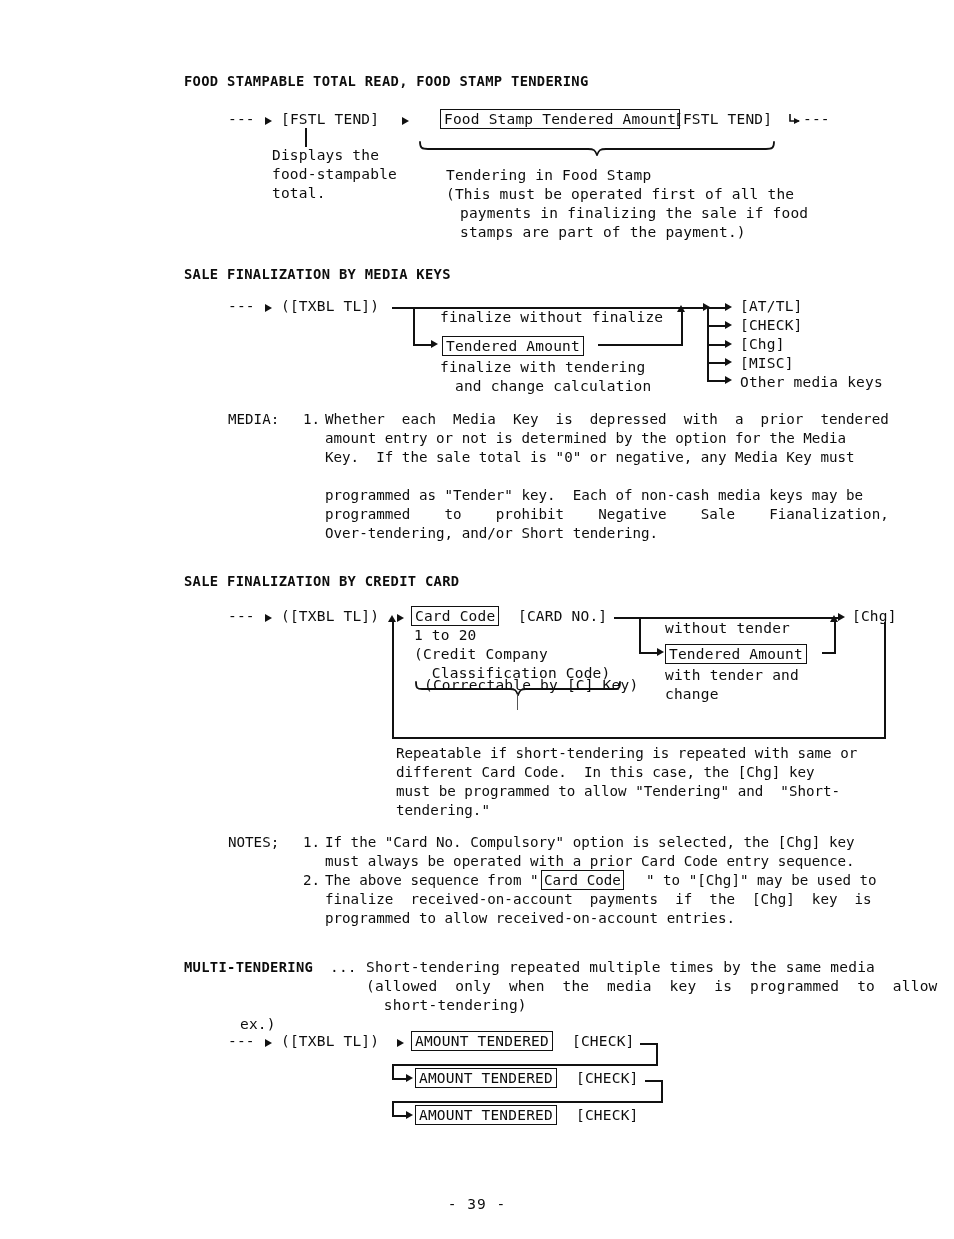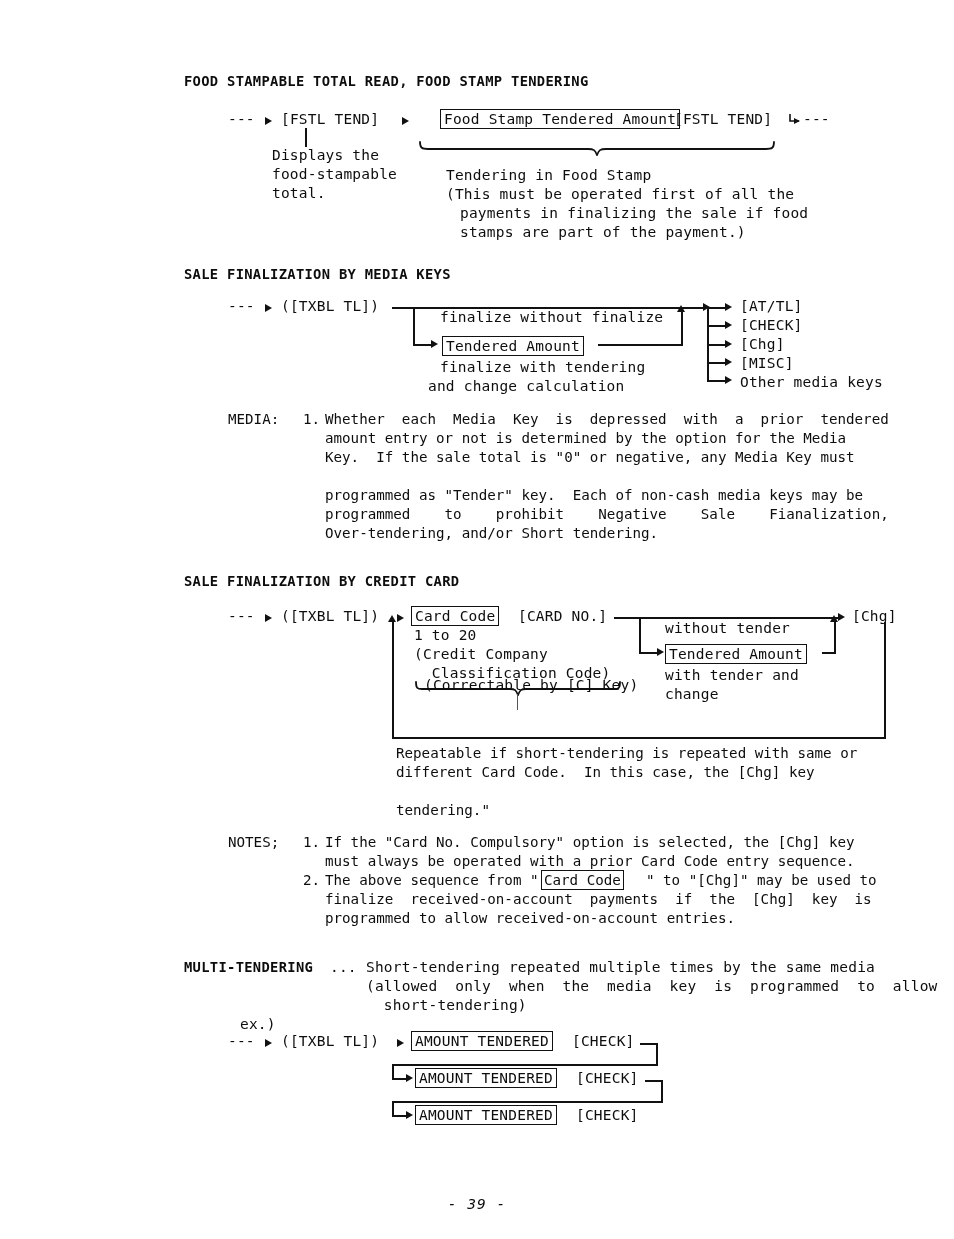--- a/index.html
+++ b/index.html
@@ -123,21 +123,21 @@
 
   <div class="abs mono" style="left:440px; top:308px;">finalize without finalize</div>
 
   <div class="abs mono" style="left:442px; top:336px;"><span class="boxed">Tendered Amount</span></div>
 
   <div class="hl" style="left:598px; top:344px; width:85px;"></div>
   <div class="vl" style="left:681px; top:312px; height:33px;"></div>
   <div class="abs arrow-u" style="left:677px; top:305px;"></div>
 
   <div class="abs mono" style="left:440px; top:358px;">finalize with tendering</div>
-  <div class="abs mono" style="left:428px; top:377px;">and change calculation</div>
+  <div class="abs mono" style="left:455px; top:377px;">and change calculation</div>
 
   <div class="vl" style="left:707px; top:307px; height:73px;"></div>
   <div class="hl" style="left:707px; top:307px; width:20px;"></div>
   <div class="abs arrow-r" style="left:725px; top:303px;"></div>
   <div class="hl" style="left:707px; top:325px; width:20px;"></div>
   <div class="abs arrow-r" style="left:725px; top:321px;"></div>
   <div class="hl" style="left:707px; top:344px; width:20px;"></div>
   <div class="abs arrow-r" style="left:725px; top:340px;"></div>
   <div class="hl" style="left:707px; top:362px; width:20px;"></div>
   <div class="abs arrow-r" style="left:725px; top:358px;"></div>
@@ -201,20 +201,21 @@
   <div class="abs mono" style="left:665px; top:666px;">with tender and</div>
   <div class="abs mono" style="left:665px; top:685px;">change</div>
 
   <div class="vl" style="left:884px; top:622px; height:117px;"></div>
   <div class="hl" style="left:392px; top:737px; width:494px;"></div>
   <div class="vl" style="left:392px; top:622px; height:116px;"></div>
   <div class="abs arrow-u" style="left:388px; top:615px;"></div>
 
   <div class="abs para" style="left:396px; top:744px;">Repeatable if short-tendering is repeated with same or</div>
   <div class="abs para" style="left:396px; top:763px;">different Card Code.  In this case, the [Chg] key</div>
+  <div class="abs para" style="left:396px; top:782px;">must be programmed to allow "Tendering" and  "Short-</div>
   <div class="abs para" style="left:396px; top:801px;">tendering."</div>
 
   <div class="abs para" style="left:228px; top:833px;">NOTES;</div>
   <div class="abs para" style="left:303px; top:833px;">1.</div>
   <div class="abs para" style="left:325px; top:833px;">If the "Card No. Compulsory" option is selected, the [Chg] key</div>
   <div class="abs para" style="left:325px; top:852px;">must always be operated with a prior Card Code entry sequence.</div>
 
   <div class="abs para" style="left:303px; top:871px;">2.</div>
   <div class="abs para" style="left:325px; top:871px;">The above sequence from "</div>
   <div class="abs para" style="left:541px; top:870px;"><span class="boxed" style="border-width:1.4px; padding:0 2px;">Card Code</span></div>
@@ -251,15 +252,15 @@
   <div class="hl" style="left:645px; top:1080px; width:18px;"></div>
   <div class="vl" style="left:661px; top:1080px; height:23px;"></div>
   <div class="hl" style="left:392px; top:1101px; width:271px;"></div>
   <div class="vl" style="left:392px; top:1101px; height:15px;"></div>
   <div class="hl" style="left:392px; top:1115px; width:16px;"></div>
   <div class="abs arrow-r" style="left:406px; top:1111px;"></div>
 
   <div class="abs mono" style="left:415px; top:1105px;"><span class="boxed">AMOUNT TENDERED</span></div>
   <div class="abs mono" style="left:576px; top:1106px;">[CHECK]</div>
 
-  <div class="abs pageno" style="left:0; top:1196px; width:954px; text-align:center;font-style:italic;">- 39 -</div>
+  <div class="abs pageno" style="left:0; top:1196px; width:954px; text-align:center;">- 39 -</div>
 
 </div>
 
 </body></html>

